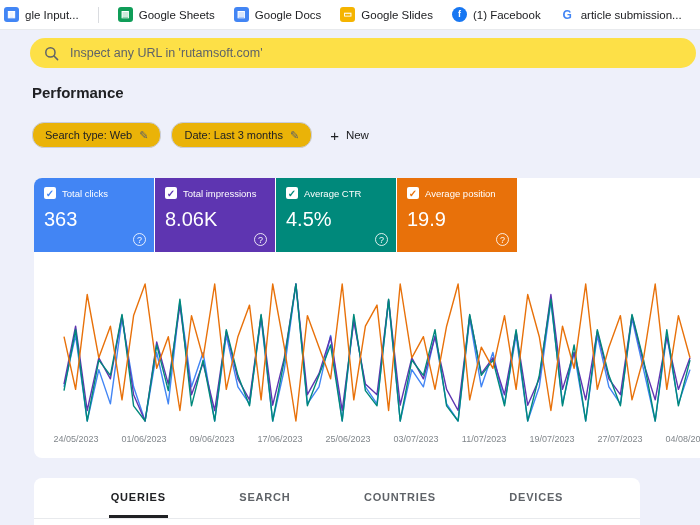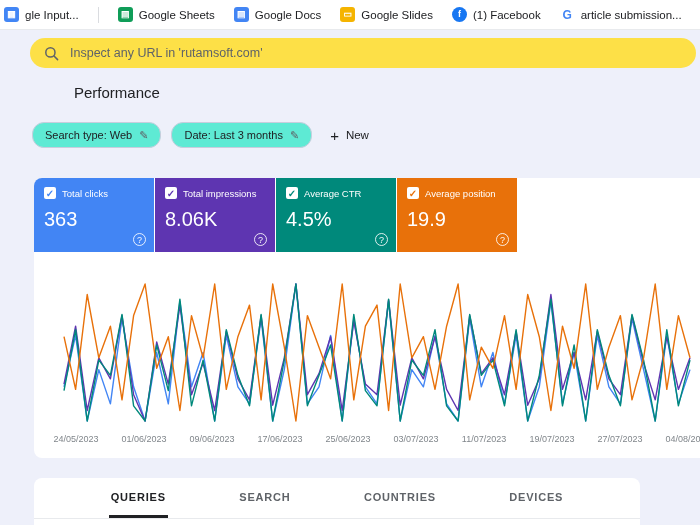--- a/index.html
+++ b/index.html
@@ -16,25 +16,25 @@
   .bm-icon.circle { border-radius:50%; }
   .bm-icon.plain { background:transparent !important; font-size:12px; }
   .bm-divider { width:1px; height:16px; background:#dadce0; flex:0 0 auto; }
 
   
   .searchbar { position:absolute; left:30px; right:4px; top:38px; height:30px; border-radius:15px;
     background:#fde047; display:flex; align-items:center; gap:11px; padding:0 14px; }
   .searchbar .ph { color:#5f6368; font-size:12.5px; }
 
   
-  .page-title { position:absolute; left:32px; top:84px; font-size:15px; font-weight:400; color:#202124;margin-left:42px; }
+  .page-title { position:absolute; left:32px; top:84px; font-size:15px; font-weight:700; color:#202124; }
 
   
   .chips { position:absolute; left:32px; top:122px; display:flex; align-items:center; gap:10px; }
-  .chip { height:24px; border-radius:12px; background:#5eead4; border:1px solid #c8cddd;
+  .chip { height:24px; border-radius:12px; background:#eab308; border:1px solid #c8cddd;
     display:flex; align-items:center; gap:7px; padding:12px 12px; font-size:11px; color:#202124; cursor:pointer; }
   .pencil { font-size:11px; color:#5f6368; }
   .new-btn { display:flex; align-items:center; gap:7px; font-size:11.5px; color:#202124; margin-left:8px; cursor:pointer; }
   .plus { font-size:15px; line-height:1; color:#202124; }
 
   
   .chart-panel { position:absolute; left:34px; top:178px; width:666px; height:280px;
     background:#ffffff; border-radius:8px 0 0 8px; }
   .cards { display:flex; gap:1px; }
   .card { width:120px; height:74px; padding:9px 10px; position:relative; color:#fff; cursor:pointer; }

